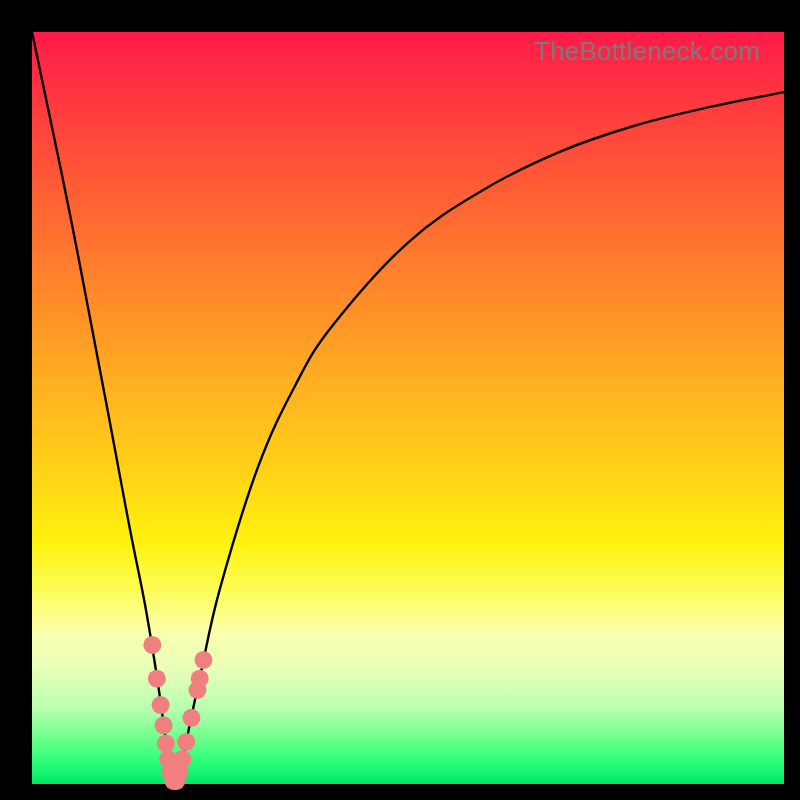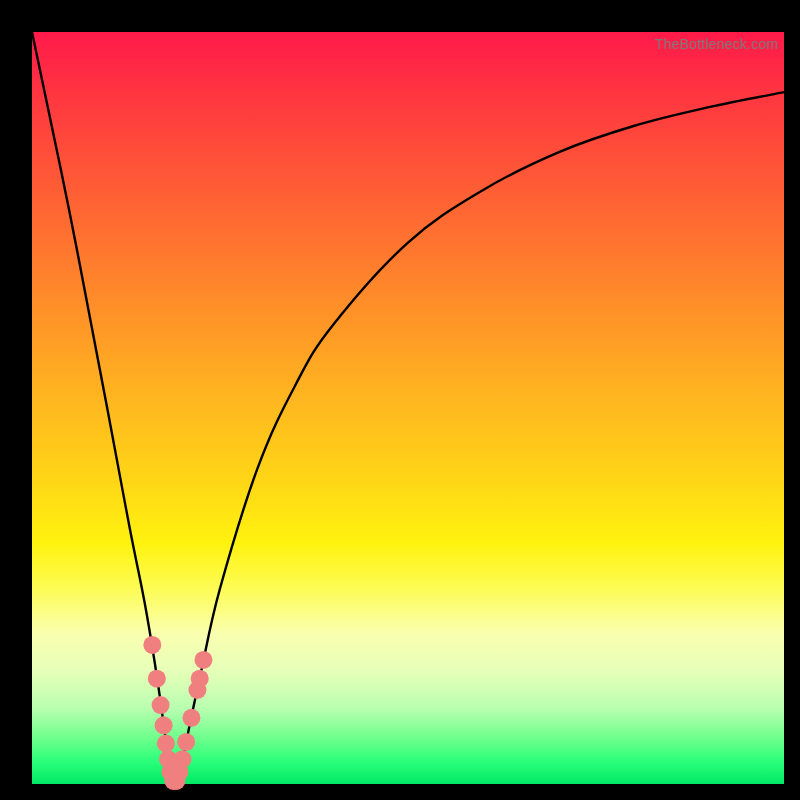--- a/index.html
+++ b/index.html
@@ -38,23 +38,23 @@
       #e6ffb8 85%,
       #b8ffb0 90%,
       #6cff8a 94%,
       #2bff7a 97%,
       #00e865 100%
     );
   }
   .watermark {
     position: absolute;
     top: 4px;
-    right: 6px;
+    right: 24px;
     color: #7b7b7b;
-    font-size: 14px;
+    font-size: 26px;
     font-weight: 500;
     letter-spacing: 0.2px;
     user-select: none;
   }
   svg.curve {
     position: absolute;
     left: 0;
     top: 0;
     width: 752px;
     height: 752px;

